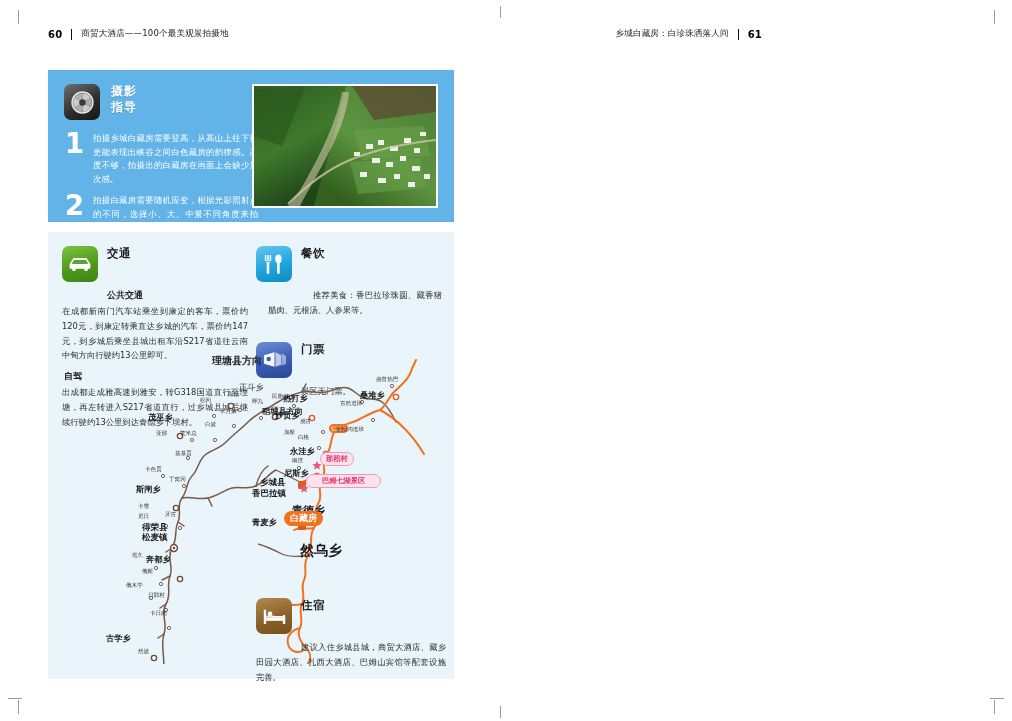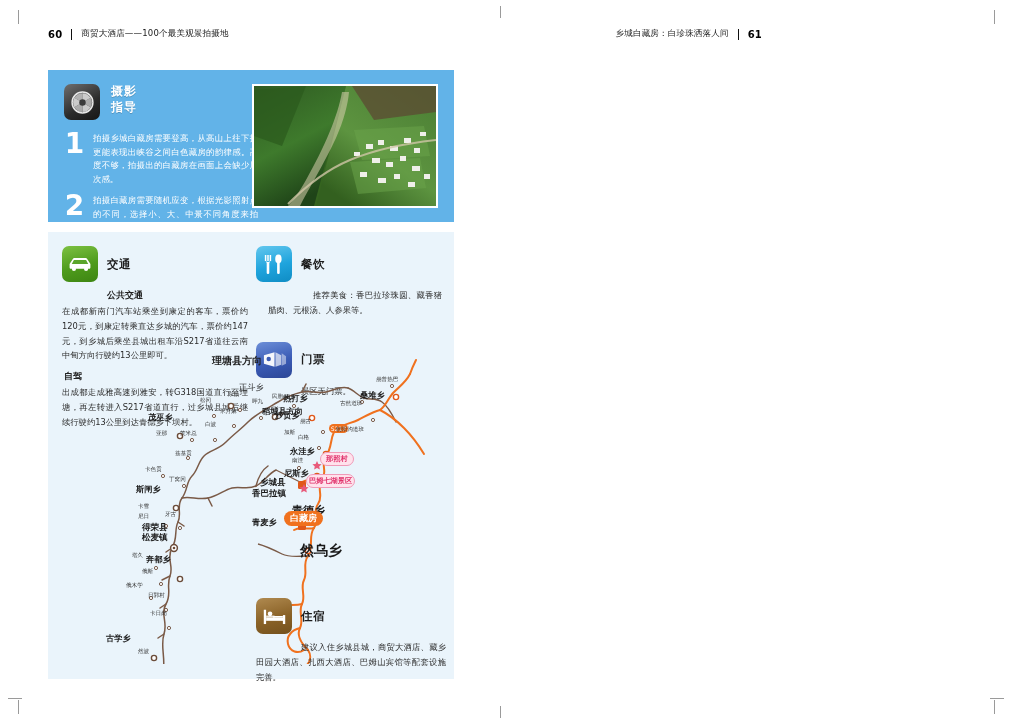--- a/index.html
+++ b/index.html
@@ -56,21 +56,21 @@
   }
 
   
   .info-box {
     position:absolute; left:48px; top:232px; width:406px; height:447px;
     background:#eaf4fb;
   }
   .col-l { position:absolute; left:14px; top:14px; width:186px; }
   .col-r { position:absolute; left:208px; top:14px; width:186px; }
 
-  .sec-head { display:flex; align-items:center; gap:9px; }
+  .sec-head { display:flex; align-items:flex-start; gap:9px; }
   .sec-title { font-size:11.5px; font-weight:bold; color:#1d1d1d; letter-spacing:.6px; }
   .ico.car  { background: linear-gradient(165deg,#7dc142,#4e9b1c 55%,#3d8512); }
   .ico.food { background: linear-gradient(165deg,#63c7ee,#1fa4dd 55%,#0f8cc4); }
   .ico.tick { background: linear-gradient(165deg,#6d8fd8,#3a5bb5 55%,#2c4696); }
   .ico.bed  { background: linear-gradient(165deg,#b08a50,#8a6227 55%,#74511d); }
 
   .sub { font-size:9px; font-weight:bold; color:#222; margin:7px 0 2px 2px; }
   .sub.indent { margin-left:45px; }
   .body-txt { font-size:8.3px; color:#2c2c2c; line-height:1.78; text-align:justify; }
   .body-txt.hang { text-indent:45px; }
@@ -386,21 +386,21 @@
           <div style="position:absolute;left:76px;top:290px;font-size:5.6px;color:#333;">然波</div>
           <div style="position:absolute;left:223px;top:36px;font-size:5.6px;color:#333;">同雅</div>
           <div style="position:absolute;left:238px;top:60px;font-size:5.6px;color:#333;">崩古</div>
           <div style="position:absolute;left:236px;top:76px;font-size:5.6px;color:#333;">白格</div>
           <div style="position:absolute;left:230px;top:99px;font-size:5.6px;color:#333;">南洼</div>
           <div style="position:absolute;left:278px;top:42px;font-size:5.6px;color:#333;">古然道班</div>
           <div style="position:absolute;left:274px;top:68px;font-size:5.6px;color:#333;">朝阳沟道班</div>
           <div style="position:absolute;left:314px;top:18px;font-size:5.6px;color:#333;">崩普热巴</div>
 
           <div style="position:absolute;left:258px;top:94px;font-size:7.2px;font-weight:bold;color:#e0306a;background:#ffe2ec;border:1px solid #f09ab8;border-radius:7px;padding:1px 5px;">那照村</div>
-          <div style="position:absolute;left:244px;top:116px;font-size:7.2px;font-weight:bold;color:#e0306a;background:#ffe2ec;border:1px solid #f09ab8;border-radius:7px;padding:1px 2px;">巴姆七湖景区</div>
+          <div style="position:absolute;left:244px;top:116px;font-size:7.2px;font-weight:bold;color:#e0306a;background:#ffe2ec;border:1px solid #f09ab8;border-radius:7px;padding:1px 15px;">巴姆七湖景区</div>
           <div style="position:absolute;left:222px;top:153px;font-size:9px;font-weight:bold;color:#fff;background:#f0711e;border-radius:8px;padding:1px 6px;">白藏房</div>
         </div>
       </div>
 
       <div class="accom">
         <div class="sec-head">
           <div class="ico bed">
             <svg width="25" height="20" viewBox="0 0 28 22">
               <g fill="#fff">
                 <rect x="2" y="4" width="2.6" height="16"></rect>

